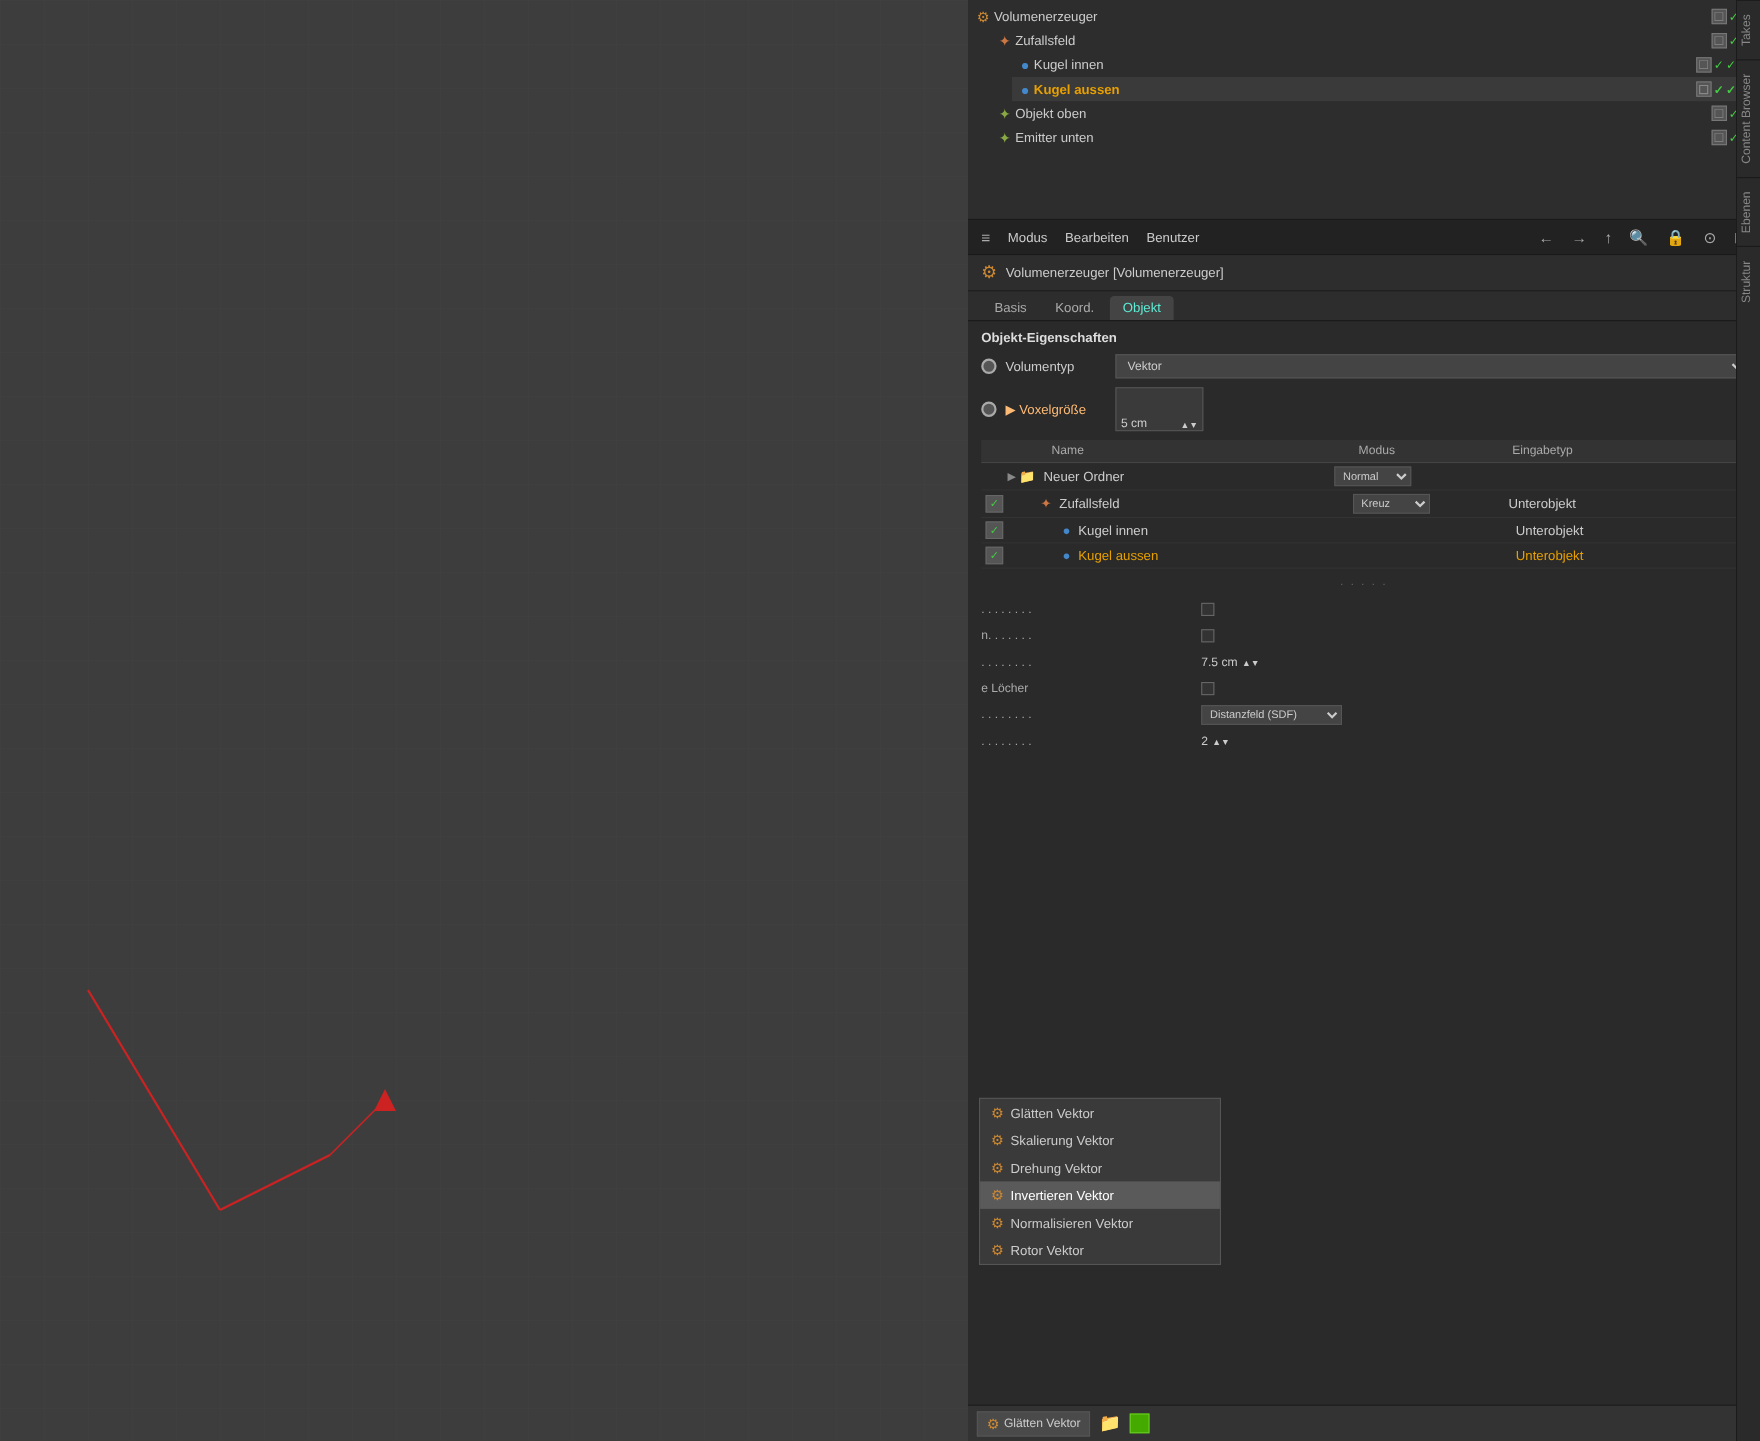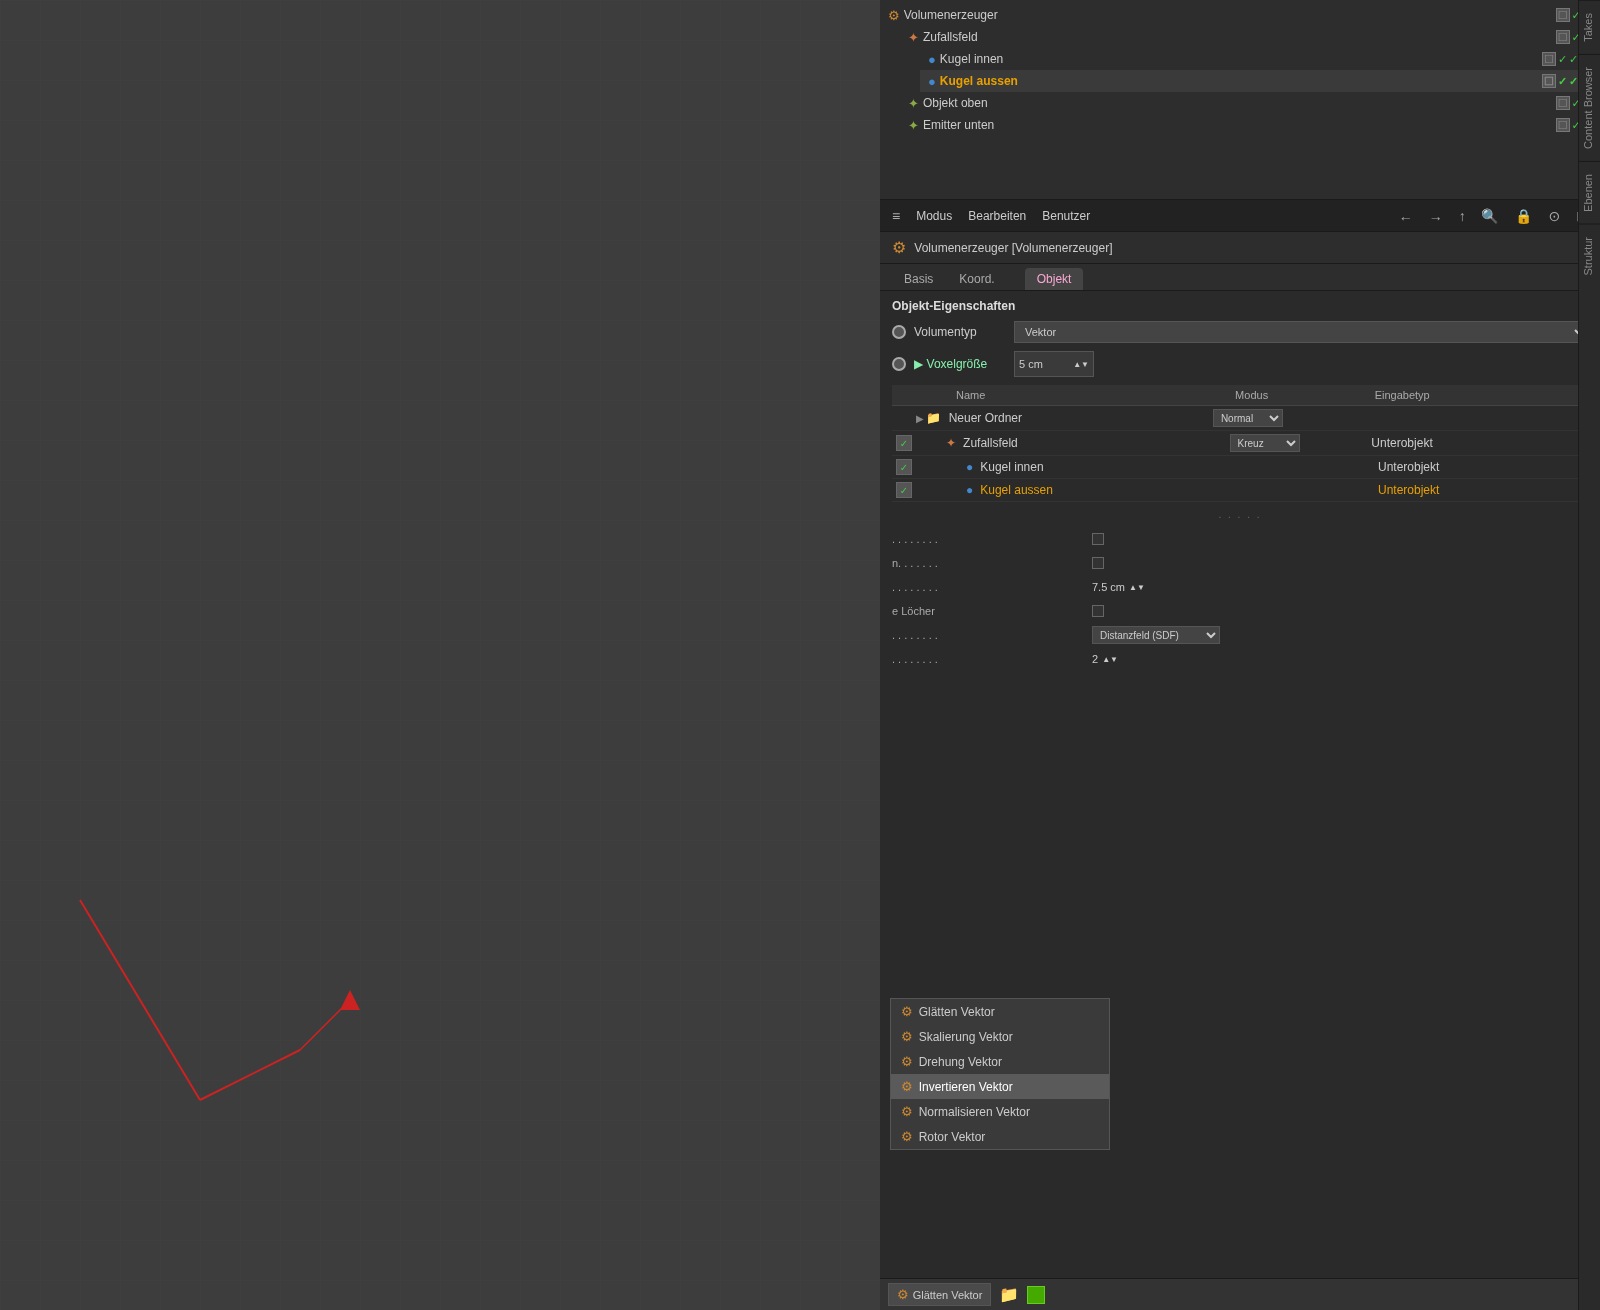--- a/index.html
+++ b/index.html
@@ -126,22 +126,21 @@
       gap: 2px;
     }
     .attr-tab {
       padding: 4px 12px;
       cursor: pointer;
       border-radius: 4px 4px 0 0;
       color: #aaa;
     }
     .attr-tab.active {
       background: #444;
-      color: #f9a8d4;
-      margin-left: 16px;
+      color: #5eead4;
     }
 
     
     .attr-content {
       flex: 1;
       overflow-y: auto;
       padding: 0;
     }
 
     .section-title {
@@ -166,41 +165,41 @@
       flex-shrink: 0;
     }
     .prop-indicator.active {
       border-color: #aaa;
       background: #555;
     }
     .prop-label {
       color: #ccc;
       min-width: 100px;
     }
-    .prop-label.orange { color: #86efac; }
+    .prop-label.orange { color: #fdba74; }
     .prop-value {
       flex: 1;
     }
 
     .dropdown-select {
       background: #444;
       border: 1px solid #555;
       color: #ccc;
       padding: 2px 6px;
       font-size: 11px;
       height: 22px;
       width: 100%;
     }
 
     .input-with-spin {
       display: flex;
-      align-items: center;
+      align-items: flex-end;
       background: #3a3a3a;
       border: 1px solid #555;
-      height: 26px;
+      height: 40px;
       padding: 0 4px;
       color: #ccc;
       font-size: 11px;
       width: 80px;
     }
 
     
     .objects-table {
       padding: 4px 12px;
     }

